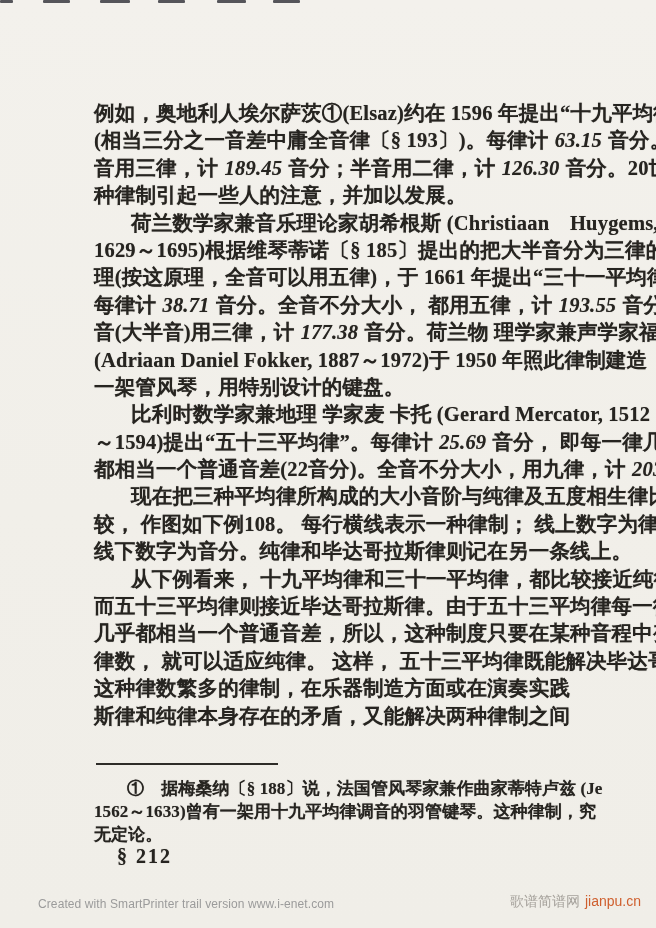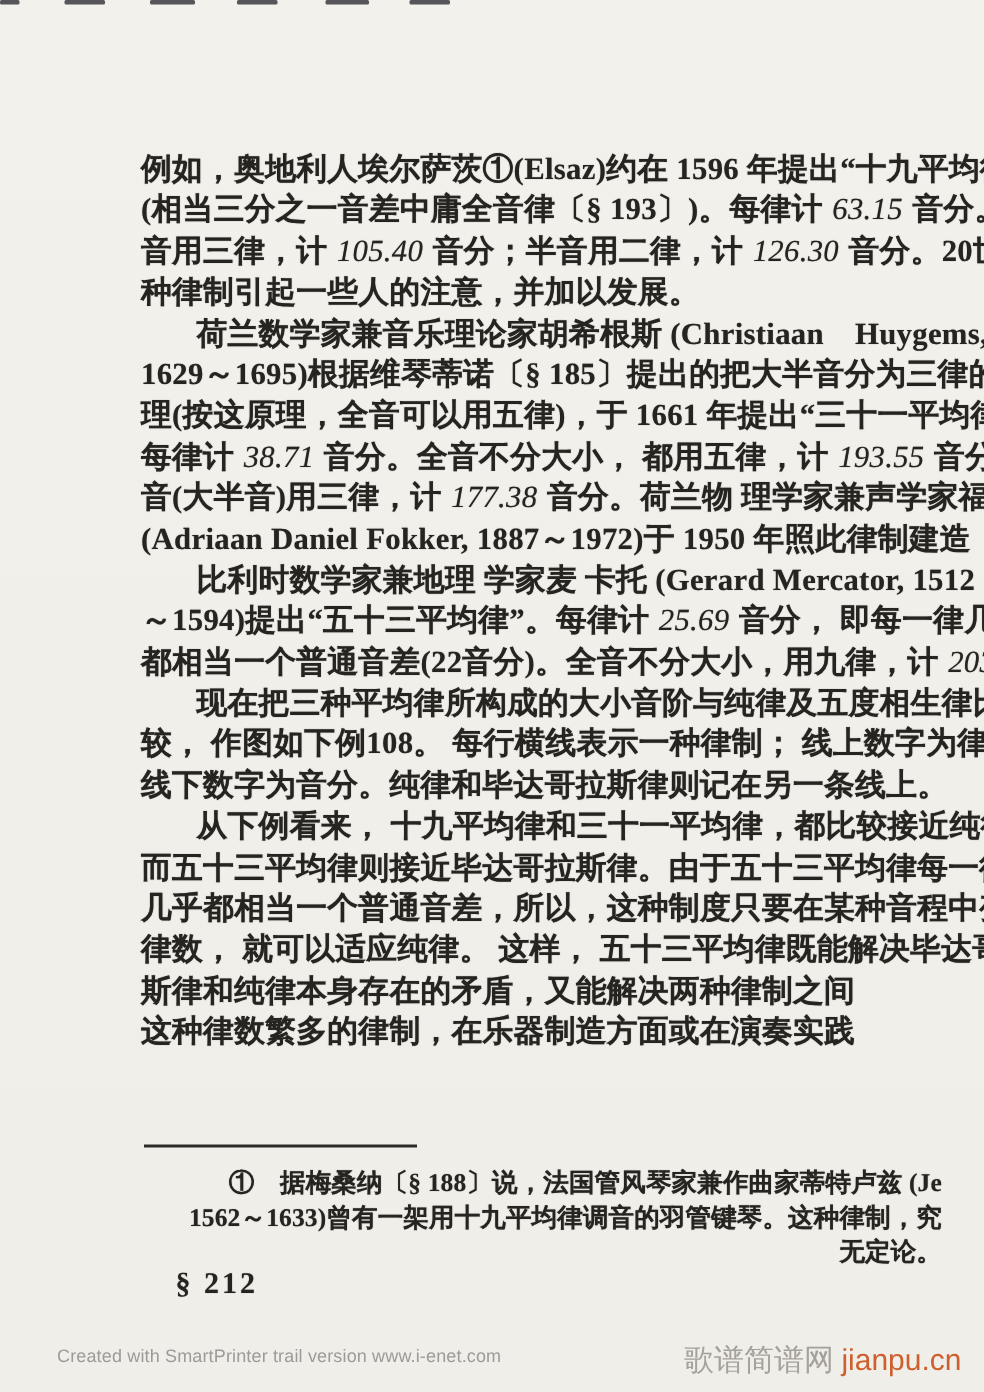--- a/index.html
+++ b/index.html
@@ -23,86 +23,87 @@
   #body-text{position:absolute;left:94px;top:100px;width:530px;}
   .line{
     font-size:20.5px;line-height:27.4px;height:27.4px;
     white-space:nowrap;
     color:#262420;
     font-weight:600;
     letter-spacing:.2px;
     text-shadow:0 0 .7px rgba(45,42,38,.55);
   }
   .line.indent{text-indent:37px;}
-  .cents{font-style:italic;font-weight:400;padding:0 1px;}
+  .cents{font-style:italic;font-weight:700;padding:0 1px;}
 
   .fn-divider{
     position:absolute;left:96px;top:763px;width:182px;height:0;
     border-top:2.5px solid #2e2c28;
   }
-  #footnote-text{position:absolute;left:94px;top:777px;width:534px;text-align:right;}
+  #footnote-text{position:absolute;left:94px;top:777px;width:534px;}
   #footnote-text .line{
     font-size:17px;line-height:23px;height:23px;letter-spacing:.1px;
   }
   #footnote-text .line.indent{text-indent:33px;}
 
   .page-number{
     position:absolute;left:117px;top:845px;
     font-size:20px;color:#262420;font-weight:600;
     letter-spacing:2px;
     text-shadow:0 0 .7px rgba(45,42,38,.5);
   }
 
   .wm-left{
     position:absolute;left:38px;top:897px;
     font-family:"Liberation Sans","DejaVu Sans",sans-serif;
     font-size:12px;color:#9b9b9b;letter-spacing:.1px;
   }
   .wm-right{
     position:absolute;right:15px;top:893px;
     font-family:"Liberation Sans","DejaVu Sans",sans-serif;
-    font-size:20px;color:#a5a19b;white-space:nowrap;
+    font-size:14px;color:#a5a19b;white-space:nowrap;
   }
   .wm-right .site-url{color:#cf5f2e;margin-left:5px;}
 </style>
 </head>
 <body>
 
 <div class="page">
 
   <div class="dash dash1"></div>
   <div class="dash dash2"></div>
   <div class="dash dash3"></div>
   <div class="dash dash4"></div>
   <div class="dash dash5"></div>
   <div class="dash dash6"></div>
 
   <div id="body-text">
       <div class="line">例如，奥地利人埃尔萨茨①(Elsaz)约在 1596 年提出“十九平均律”</div>
       <div class="line">(相当三分之一音差中庸全音律〔§ 193〕)。每律计 <i class="cents">63.15</i> 音分。全</div>
-      <div class="line">音用三律，计 <i class="cents">105.40</i> 音分；半音用二律，计 <i class="cents">126.30</i> 音分。20世纪这</div>
+      <div class="line">音用三律，计 <i class="cents">189.45</i> 音分；半音用二律，计 <i class="cents">126.30</i> 音分。20世纪这</div>
       <div class="line">种律制引起一些人的注意，并加以发展。</div>
       <div class="line indent">荷兰数学家兼音乐理论家胡希根斯 (Christiaan　Huygems,</div>
       <div class="line">1629～1695)根据维琴蒂诺〔§ 185〕提出的把大半音分为三律的原</div>
       <div class="line">理(按这原理，全音可以用五律)，于 1661 年提出“三十一平均律”。</div>
       <div class="line">每律计 <i class="cents">38.71</i> 音分。全音不分大小， 都用五律，计 <i class="cents">193.55</i> 音分；半</div>
       <div class="line">音(大半音)用三律，计 <i class="cents">177.38</i> 音分。荷兰物 理学家兼声学家福凯</div>
       <div class="line">(Adriaan Daniel Fokker, 1887～1972)于 1950 年照此律制建造</div>
+      <div class="line">一架管风琴，用特别设计的键盘。</div>
       <div class="line indent">比利时数学家兼地理 学家麦 卡托 (Gerard Mercator, 1512</div>
       <div class="line">～1594)提出“五十三平均律”。每律计 <i class="cents">25.69</i> 音分， 即每一律几乎</div>
       <div class="line">都相当一个普通音差(22音分)。全音不分大小，用九律，计 <i class="cents">203.76</i></div>
       <div class="line indent">现在把三种平均律所构成的大小音阶与纯律及五度相生律比</div>
       <div class="line">较， 作图如下例108。 每行横线表示一种律制； 线上数字为律数，</div>
       <div class="line">线下数字为音分。纯律和毕达哥拉斯律则记在另一条线上。</div>
       <div class="line indent">从下例看来， 十九平均律和三十一平均律，都比较接近纯律，</div>
       <div class="line">而五十三平均律则接近毕达哥拉斯律。由于五十三平均律每一律</div>
       <div class="line">几乎都相当一个普通音差，所以，这种制度只要在某种音程中变动</div>
       <div class="line">律数， 就可以适应纯律。 这样， 五十三平均律既能解决毕达哥拉</div>
+      <div class="line">这种律数繁多的律制，在乐器制造方面或在演奏实践</div>
       <div class="line">斯律和纯律本身存在的矛盾，又能解决两种律制之间</div>
-      <div class="line">这种律数繁多的律制，在乐器制造方面或在演奏实践</div>
     </div>
 
   <div class="fn-divider"></div>
 
   <div id="footnote-text">
       <div class="line indent">①　据梅桑纳〔§ 188〕说，法国管风琴家兼作曲家蒂特卢兹 (Je</div>
       <div class="line">1562～1633)曾有一架用十九平均律调音的羽管键琴。这种律制，究</div>
       <div class="line">无定论。</div>
     </div>
 

